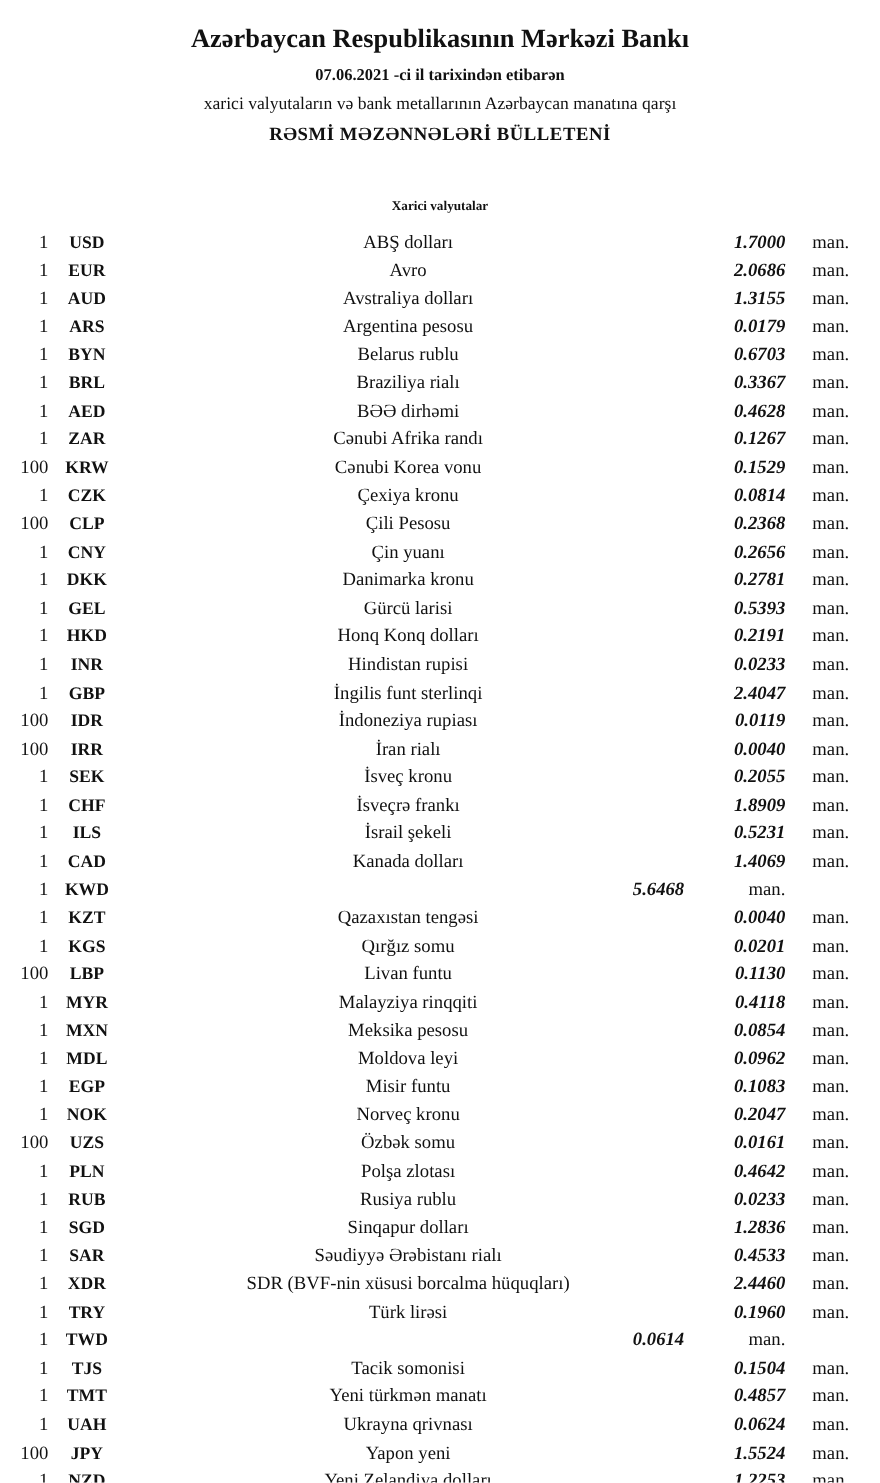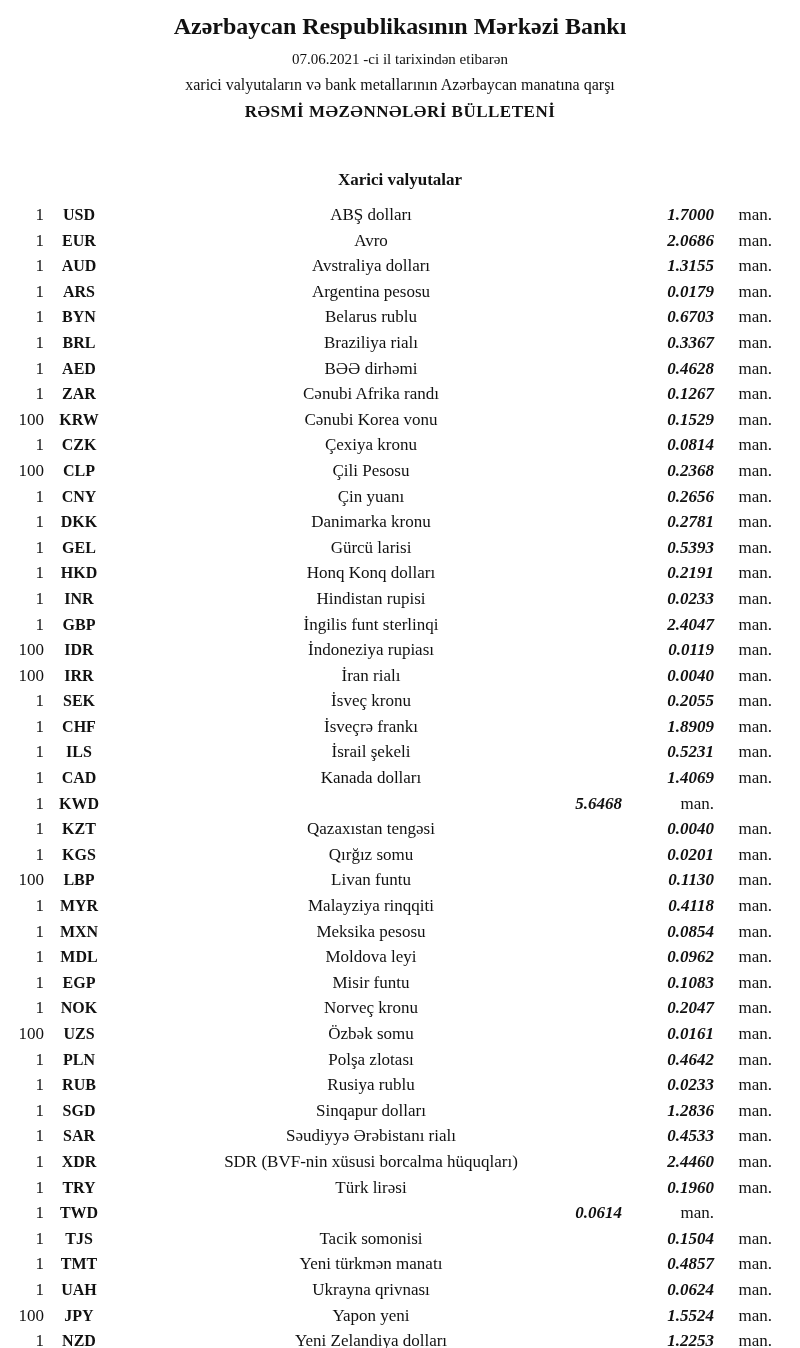--- a/index.html
+++ b/index.html
@@ -6,46 +6,46 @@
   html, body { background: #ffffff; }
   .page {
     width: 800px;
     height: 1348px;
     margin: 0 auto;
     background: #ffffff;
     color: #111111;
     font-family: "Liberation Serif", "DejaVu Serif", serif;
     overflow: hidden;
   }
-  .doc-header { text-align: center; padding-top: 10px; }
+  .doc-header { text-align: center; padding-top: 20px; }
   .doc-title {
     font-size: 24px;
     font-weight: bold;
     line-height: 32px;
   }
   .doc-dateline {
     font-size: 15px;
-    font-weight: normal;
+    font-weight: bold;
     line-height: 26px;
     margin-top: 4px;
   }
   .doc-subject {
     font-size: 16px;
     font-weight: normal;
     line-height: 26px;
   }
   .doc-bulletin {
     font-size: 17px;
     font-weight: bold;
     line-height: 28px;
     letter-spacing: 0.5px;
   }
   .section-title {
     text-align: center;
-    font-size: 17px;
+    font-size: 12px;
     font-weight: bold;
     margin-top: 44px;
     margin-bottom: 12px;
   }
   .rates-table {
     padding: 0 28px 0 8px;
   }
   .row {
     display: grid;
     grid-template-columns: 40px 62px 1fr 92px 58px;

